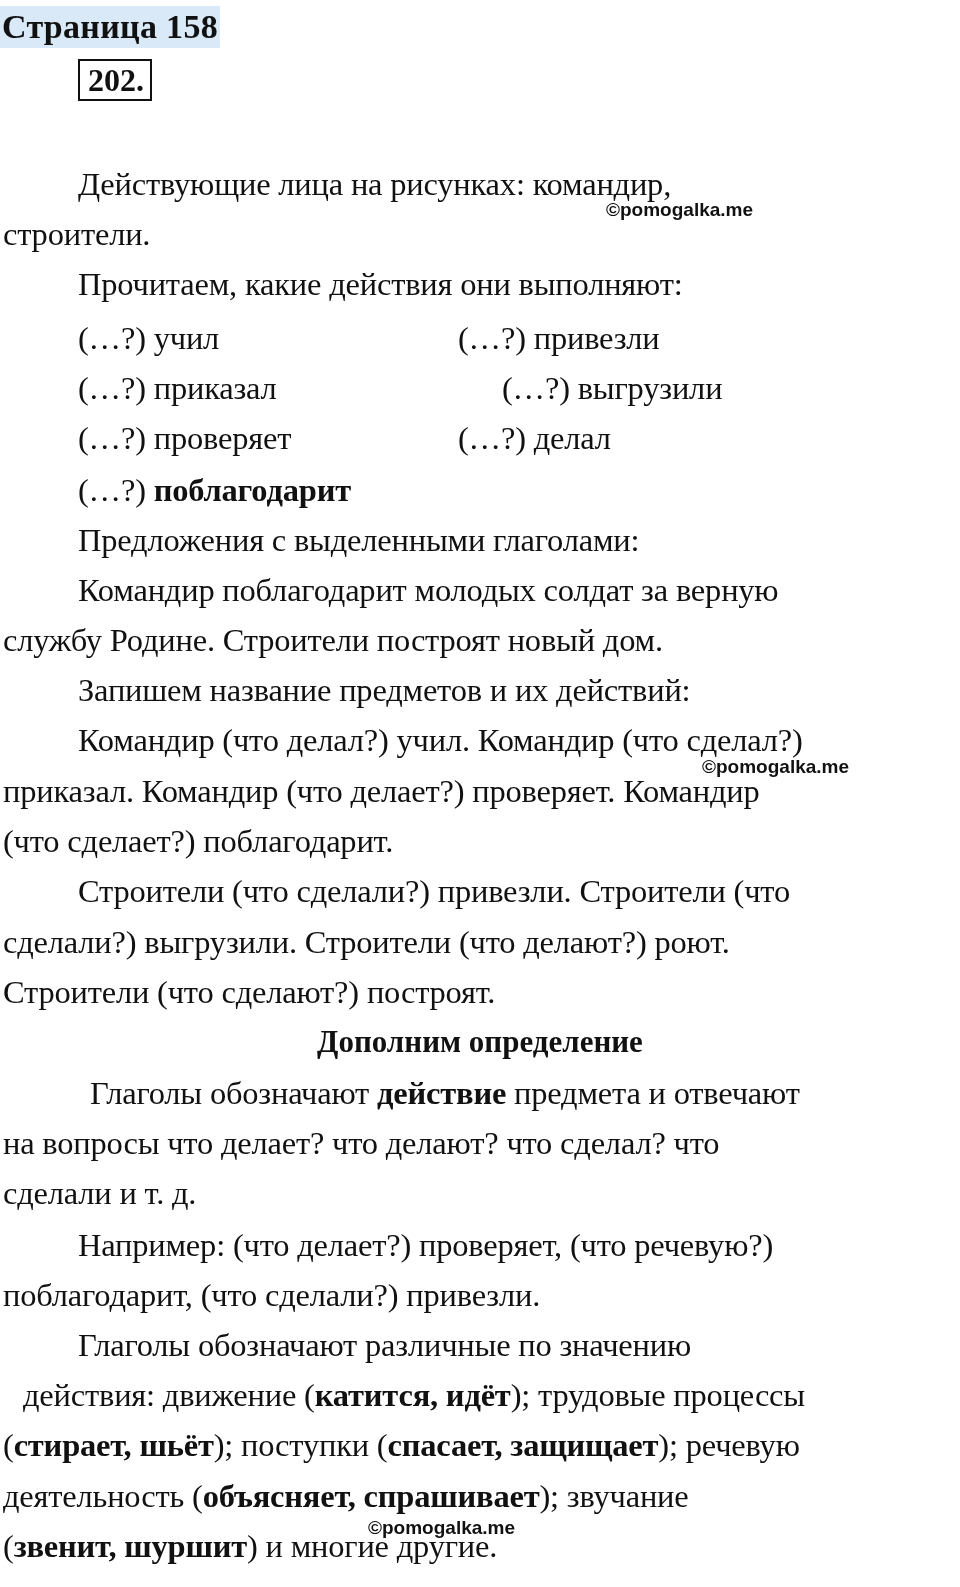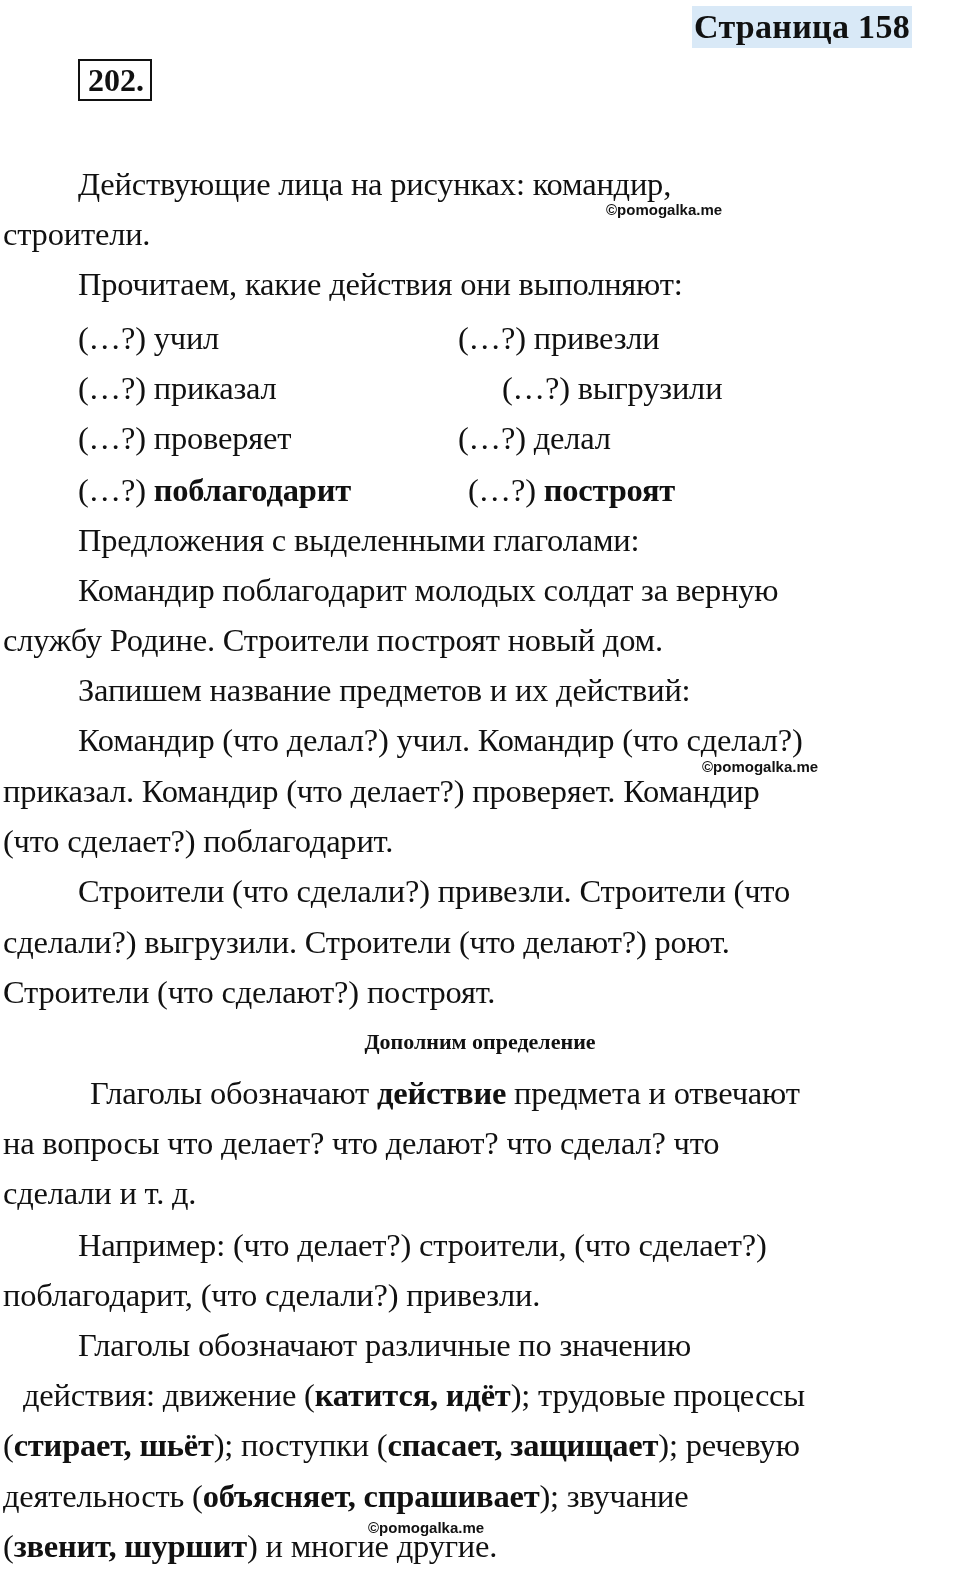--- a/index.html
+++ b/index.html
@@ -13,21 +13,21 @@
       position: relative;
       overflow: hidden;
       font-family: "Liberation Serif", "DejaVu Serif", serif;
       color: #111111;
     }
     .page-title-wrap {
       position: absolute;
       top: 6px;
       left: 0;
       width: 912px;
-      text-align: right;
+      text-align: left;
     }
     .page-title {
       display: inline-block;
       background: #d9e9f7;
       font-weight: bold;
       font-size: 34px;
       line-height: 42px;
       padding: 0 2px;
       letter-spacing: 0.3px;
     }
@@ -51,28 +51,28 @@
     }
     .indent { left: 78px; }
     .b { font-weight: bold; }
     .col2 { position: absolute; white-space: nowrap; }
     .heading-center {
       position: absolute;
       left: 0;
       width: 960px;
       text-align: center;
       font-weight: bold;
-      font-size: 22px;
+      font-size: 31px;
       line-height: 40px;
     }
     .watermark {
       position: absolute;
       font-family: "Liberation Sans", "DejaVu Sans", sans-serif;
       font-weight: bold;
-      font-size: 15px;
+      font-size: 19px;
       line-height: 20px;
       color: #111;
       white-space: nowrap;
     }
   </style>
 </head>
 <body>
 
 <div class="page-title-wrap">
   <span class="page-title">Страница 158</span>
@@ -91,42 +91,41 @@
 <div class="line indent" style="top:368px;">
   <span>(…?) </span><span>приказал</span>
   <span class="col2" style="left:380px;margin-left:44px;"><span>(…?) </span><span>выгрузили</span></span>
 </div>
 <div class="line indent" style="top:418px;">
   <span>(…?) </span><span>проверяет</span>
   <span class="col2" style="left:380px;"><span>(…?) </span><span>делал</span></span>
 </div>
 <div class="line indent" style="top:470px;">
   <span>(…?) </span><span class="b">поблагодарит</span>
-  <span class="col2" style="left:390px;"><span>(…?) </span><span class="b">построят</span></span>
 </div>
 
 <div class="line indent" style="top:520px;">Предложения с выделенными глаголами:</div>
 <div class="line indent" style="top:570px;">Командир поблагодарит молодых солдат за верную</div>
 <div class="line" style="top:620px;">службу Родине. Строители построят новый дом.</div>
 
 <div class="line indent" style="top:670px;">Запишем название предметов и их действий:</div>
 <div class="line indent" style="top:720px;">Командир (что делал?) учил. Командир (что сделал?)</div>
 <div class="watermark" style="left:702px; top:757px;">©pomogalka.me</div>
 <div class="line" style="top:771px;">приказал. Командир (что делает?) проверяет. Командир</div>
 <div class="line" style="top:821px;">(что сделает?) поблагодарит.</div>
 <div class="line indent" style="top:871px;">Строители (что сделали?) привезли. Строители (что</div>
 <div class="line" style="top:922px;">сделали?) выгрузили. Строители (что делают?) роют.</div>
 <div class="line" style="top:972px;">Строители (что сделают?) построят.</div>
 
 <div class="heading-center" style="top:1022px;">Дополним определение</div>
 <div class="line indent" style="top:1073px;margin-left:12px;"><span>Глаголы обозначают </span><span class="b">действие</span><span> предмета и отвечают</span></div>
 <div class="line" style="top:1123px;">на вопросы что делает? что делают? что сделал? что</div>
 <div class="line" style="top:1173px;">сделали и т. д.</div>
 
-<div class="line indent" style="top:1225px;">Например: (что делает?) строители, (что сделает?)</div>
+<div class="line indent" style="top:1225px;">Например: (что делает?) проверяет, (что речевую?)</div>
 <div class="line" style="top:1275px;">поблагодарит, (что сделали?) привезли.</div>
 
 <div class="line indent" style="top:1325px;">Глаголы обозначают различные по значению</div>
 <div class="line" style="top:1375px;margin-left:20px;"><span>действия: движение (</span><span class="b">катится, идёт</span><span>); трудовые процессы</span></div>
 <div class="line" style="top:1425px;"><span>(</span><span class="b">стирает, шьёт</span><span>); поступки (</span><span class="b">спасает, защищает</span><span>); речевую</span></div>
 <div class="line" style="top:1476px;"><span>деятельность (</span><span class="b">объясняет, спрашивает</span><span>); звучание</span></div>
 <div class="watermark" style="left:368px; top:1518px;">©pomogalka.me</div>
 <div class="line" style="top:1526px;"><span>(</span><span class="b">звенит, шуршит</span><span>) и многие другие.</span></div>
 
 </body></html>

